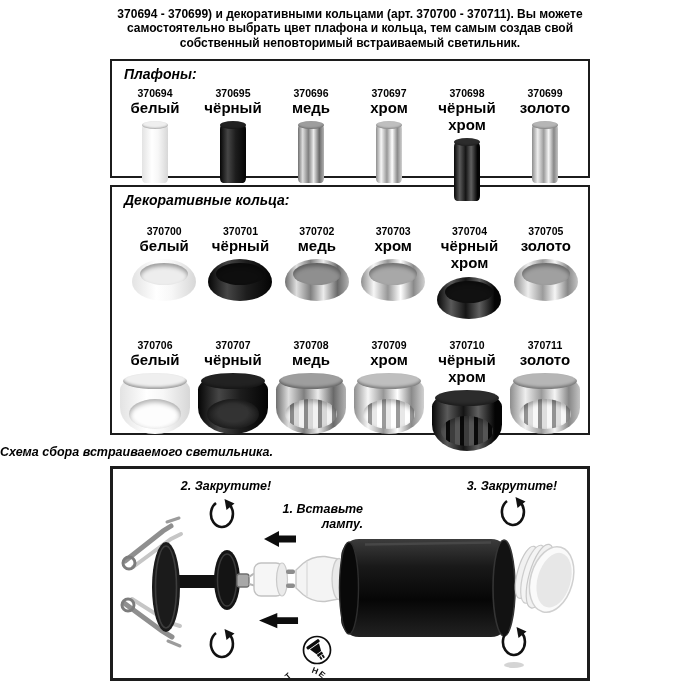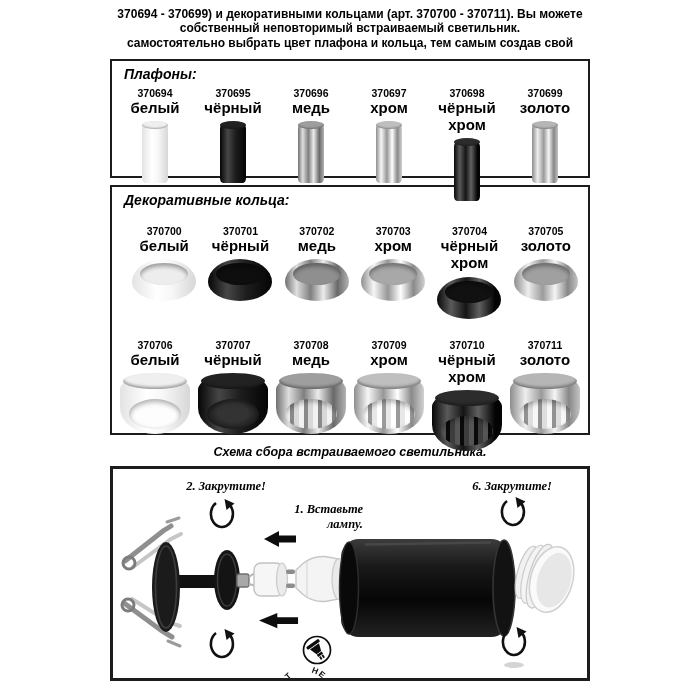--- a/index.html
+++ b/index.html
@@ -47,36 +47,36 @@
                    background:var(--hole); box-shadow:inset 0 3px 4px rgba(0,0,0,.35); }
 
   
   .ringB { width:70px; height:60px; margin:6px auto 0; position:relative; }
   .ringB::before { content:""; position:absolute; inset:0; border-radius:48% 48% 50% 50% / 26% 26% 44% 44%; background:var(--body); }
   .ringB::after  { content:""; position:absolute; left:9px; top:25px; width:52px; height:30px; border-radius:50%;
                    background:var(--inner); box-shadow:inset 0 3px 5px rgba(0,0,0,.3); }
   .ringB .rim { position:absolute; left:3px; top:-1px; width:64px; height:16px; border-radius:50%;
                 background:var(--top); box-shadow:inset 0 -2px 3px rgba(0,0,0,.35); }
 
-  .caption { margin:10px 0 7px; text-align:center; font-weight:bold; font-style:italic; font-size:12.5px; }
+  .caption { margin:10px 0 7px; font-weight:bold; font-style:italic; font-size:12.5px; }
 
   #diagram-box { height:215px; border-width:3px; position:relative; }
   #diagram-box svg { position:absolute; left:0; top:0; }
-  .step { position:absolute; font-weight:bold; font-style:italic; font-size:12.5px; text-align:center; line-height:1.15;font-family:Liberation Serif, serif; }
+  .step { position:absolute; font-weight:bold; font-style:italic; font-size:12.5px; text-align:center; line-height:1.15; }
   #step2 { left:58px;  top:10px; width:110px; }
   #step1 { left:154px; top:33px; width:96px;text-align:right;  }
   #step3 { left:339px; top:10px; width:120px; }
 </style>
 </head>
 <body>
 
 <div class="warning">
   <div>370694 - 370699) и декоративными кольцами (арт. 370700 - 370711). Вы можете</div>
+  <div>самостоятельно выбрать цвет плафона и кольца, тем самым создав свой</div>
   <div>собственный неповторимый встраиваемый светильник.</div>
-  <div>самостоятельно выбрать цвет плафона и кольца, тем самым создав свой</div>
 </div>
 
 <section class="box" id="plafons-box">
   <h2 class="box-title">Плафоны:</h2>
   <div class="grid6">
     <div class="cell v-white">
       <div class="art">370694</div>
       <div class="cname">белый</div>
       <div class="cyl"></div>
     </div>
@@ -280,14 +280,14 @@
         <path d="M198.5,176.6 L209.5,176.6 L206.8,184.2 L201.2,184.2 Z" fill="#0d0d0d"></path>
         <rect x="201" y="184.8" width="6" height="2.6" fill="#0d0d0d"></rect>
         <rect x="201.6" y="188" width="1.8" height="3.4" fill="#0d0d0d"></rect>
         <rect x="204.6" y="188" width="1.8" height="3.4" fill="#0d0d0d"></rect>
       </g>
     </g>
   </svg>
 
   <div class="step" id="step2">2. Закрутите!</div>
   <div class="step" id="step1">1. Вставьте лампу.</div>
-  <div class="step" id="step3">6. Закрутите!</div>
+  <div class="step" id="step3">3. Закрутите!</div>
 </section>
 
 </body></html>

